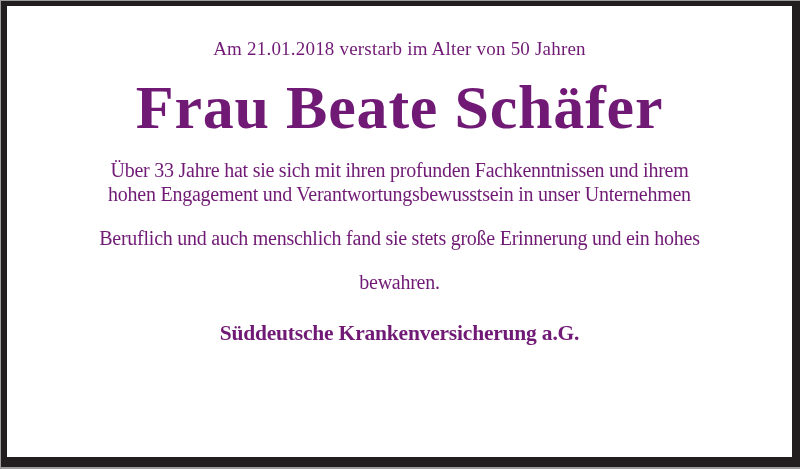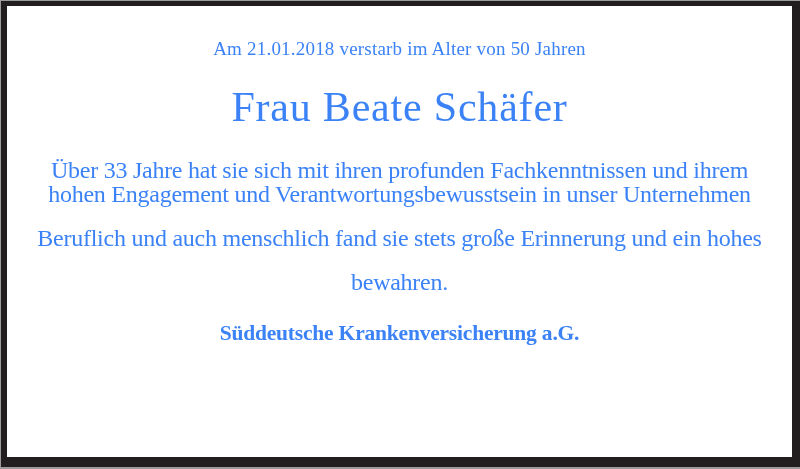--- a/index.html
+++ b/index.html
@@ -30,38 +30,38 @@
     background: #221e1f;
   }
   
   .content {
     position: absolute;
     left: 6px;
     top: 5px;
     right: 8px;
     bottom: 10px;
     background: #ffffff;
-    color: #3b82f6;
+    color: #701a75;
     text-align: center;
   }
   .date-line {
     margin-top: 32px;
     font-size: 19px;
     line-height: 22px;
     letter-spacing: 0.2px;
   }
   .deceased-name {
     margin-top: 23px;
-    font-size: 42px;
+    font-size: 62px;
     line-height: 48px;
-    font-weight: 400;
+    font-weight: 700;
     letter-spacing: 0.8px;
   }
   .para {
-    font-size: 24px;
+    font-size: 20px;
     line-height: 23.5px;
     letter-spacing: -0.25px;
   }
   .para .line { display: block; }
   .para-1 { margin-top: 28px; }
   .para-2 { margin-top: 21px; }
   .para-3 { margin-top: 20px; }
   .signature {
     margin-top: 27px;
     font-size: 21.5px;

